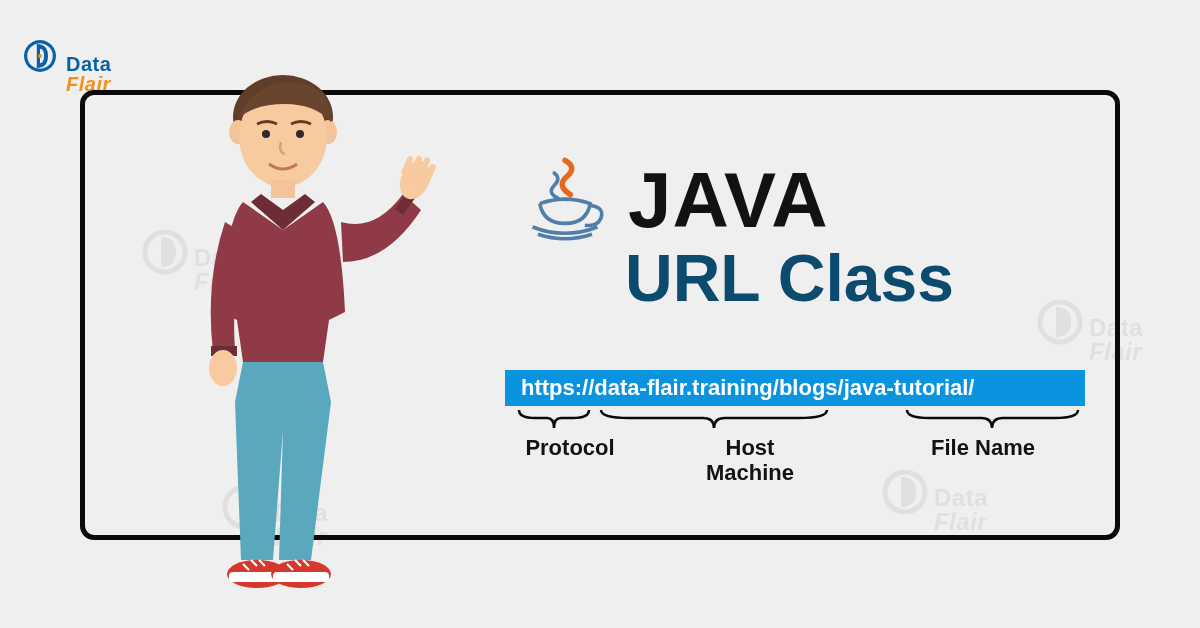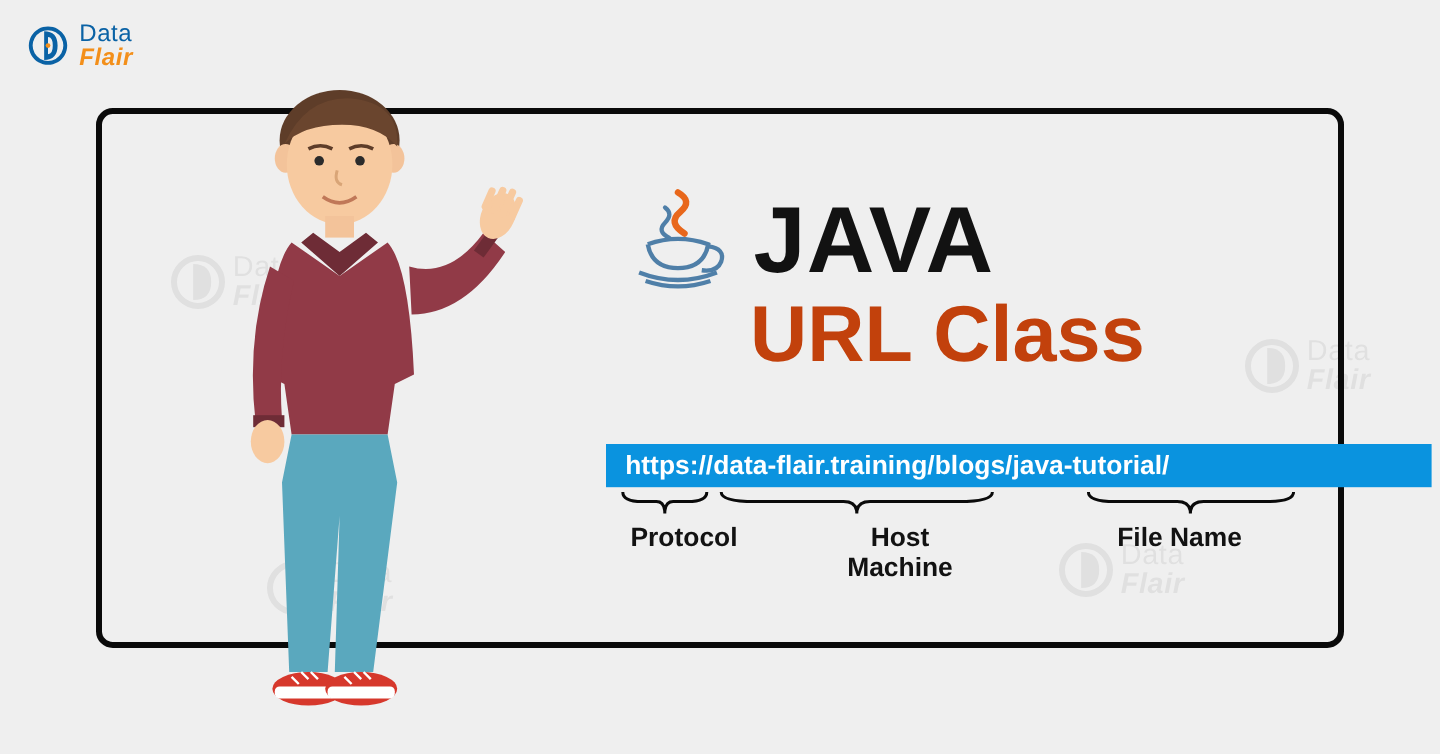--- a/index.html
+++ b/index.html
@@ -19,23 +19,24 @@
   align-items: center;
   gap: 6px;
 }
 .logo-icon {
   width: 40px;
   height: 40px;
 }
 .logo-text { line-height: 1; }
 .logo-line1 {
   font-size: 20px;
-  font-weight: 400;
+  font-weight: 700;
   color: #0a62a5;
   letter-spacing: 0.5px;
+  margin-top: 36px;
 }
 .logo-line2 {
   font-size: 20px;
   font-weight: 700;
   color: #f38f1a;
   letter-spacing: 0.5px;
   font-style: italic;
 }
 .watermark {
   position: absolute;
@@ -82,29 +83,29 @@
 .java-icon { width: 90px; height: 90px; }
 .title-java {
   font-size: 78px;
   font-weight: 900;
   color: #121212;
   letter-spacing: 1px;
 }
 .title-class {
   font-size: 66px;
   font-weight: 900;
-  color: #c2410c;
+  color: #0c4a6e;
   margin-left: 105px;
   margin-top: -6px;
 }
 .url-bar {
   position: absolute;
   top: 370px;
   left: 505px;
-  width: 688px;
+  width: 580px;
   height: 36px;
   background: #0a93df;
   color: #fff;
   font-weight: 700;
   font-size: 22px;
   line-height: 36px;
   padding-left: 16px;
   white-space: nowrap;
 }
 .brackets {

